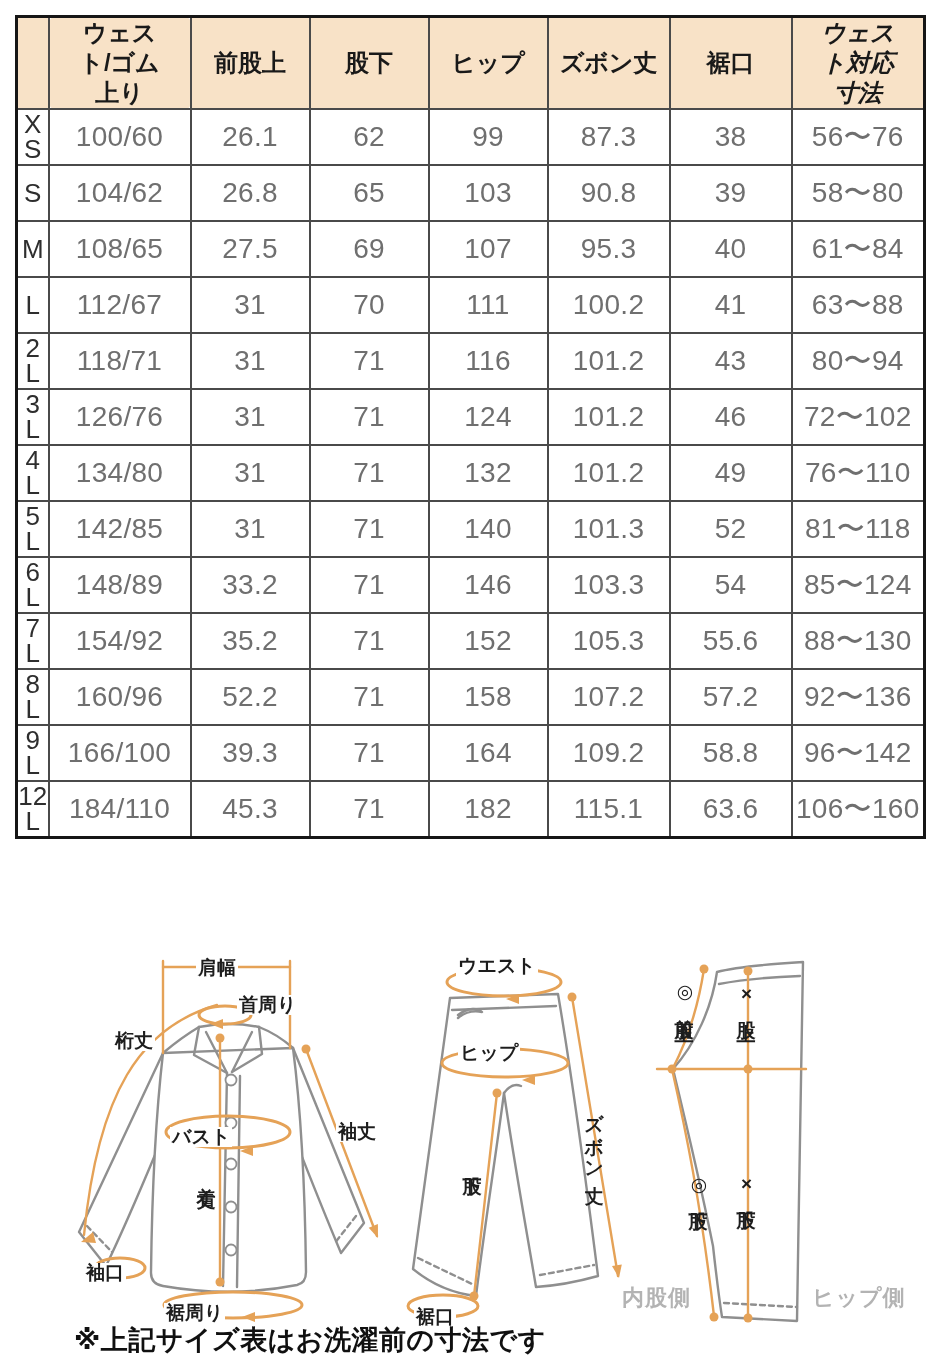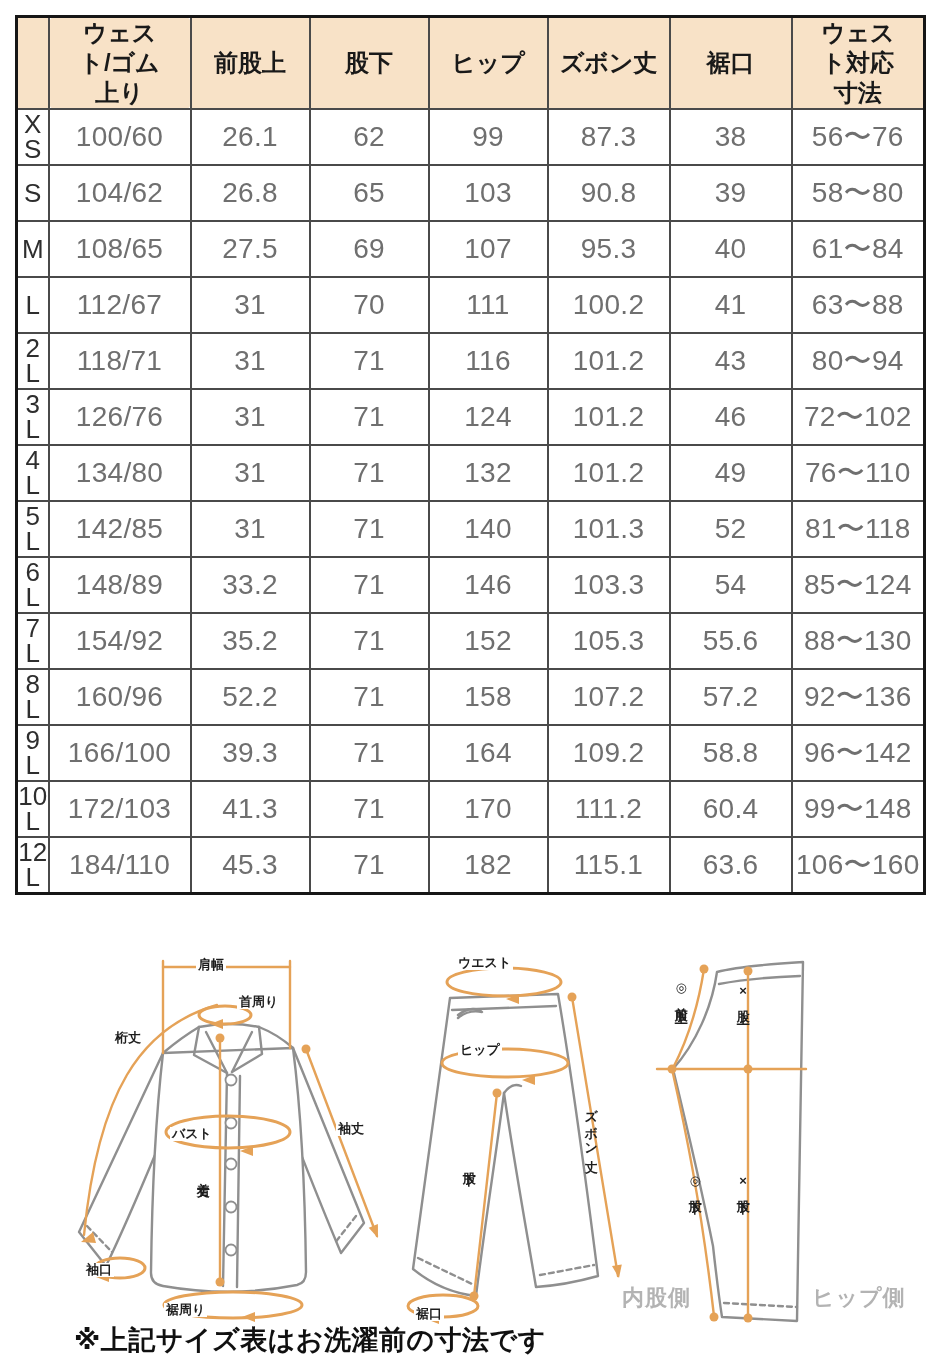--- a/index.html
+++ b/index.html
@@ -18,21 +18,21 @@
   }
   .size-table th, .size-table td {
     border:2px solid #4a4a4a; text-align:center; vertical-align:middle; padding:0;
     overflow:hidden;
   }
   .size-table thead th {
     background:var(--header_bg,#f8e2c7); color:#191919;
     font-size:24px; font-weight:700; line-height:1.25; height:74px;
   }
   .size-table thead th.c1 { padding:0 20px; word-break:break-all;border-radius:6px; }
-  .size-table thead th.c7 { padding:0 21px; word-break:break-all; }
+  .size-table thead th.c7 { padding:0 21px; word-break:break-all;font-style:italic; }
   .size-table tbody tr { height:56px; }
   .size-table tbody th {
     font-size:26px; font-weight:400; color:#2e2e2e; line-height:0.95;
     word-break:break-all;
   }
   .size-table td {
     font-size:28px; color:var(--value_text,#6f6f6f); font-weight:400;
     letter-spacing:0.3px;
   }
 
@@ -43,21 +43,21 @@
   .dashed { stroke-dasharray:5 4; }
   .btn    { stroke:var(--outline,#8f8f8f); stroke-width:1.8; fill:#fff; }
   .oline  { stroke:var(--accent,#e5a257); stroke-width:3; fill:none; stroke-linecap:round; }
   .othin  { stroke:var(--accent,#e5a257); stroke-width:2.4; fill:none; stroke-linecap:round; }
   .odot   { fill:var(--accent,#e5a257); stroke:none; }
   .oarr   { fill:var(--accent,#e5a257); stroke:none; }
 
   
   .hlabel, .vlabel, .side-label {
     position:absolute; color:var(--label_text,#1d1d1d);
-    font-weight:700; font-size:13px; line-height:1.05; white-space:nowrap;
+    font-weight:700; font-size:19px; line-height:1.05; white-space:nowrap;
   }
   .hlabel { background:#fff; padding:0 2px; }
   .vlabel {
     writing-mode:vertical-rl; text-orientation:upright; letter-spacing:2px;
     background:transparent;
   }
   .side-label { color:var(--side_label,#b3b3b3); font-size:22px; letter-spacing:1px; }
 
   .note {
     position:absolute; left:74px; top:1322px;
@@ -205,30 +205,20 @@
         <th>9<br>L</th>
         <td>166/100</td>
         <td>39.3</td>
         <td>71</td>
         <td>164</td>
         <td>109.2</td>
         <td>58.8</td>
         <td>96〜142</td>
       </tr>
       <tr>
-        <th>10<br>L</th>
-        <td>172/103</td>
-        <td>41.3</td>
-        <td>71</td>
-        <td>170</td>
-        <td>111.2</td>
-        <td>60.4</td>
-        <td>99〜148</td>
-      </tr>
-      <tr>
         <th>12<br>L</th>
         <td>184/110</td>
         <td>45.3</td>
         <td>71</td>
         <td>182</td>
         <td>115.1</td>
         <td>63.6</td>
         <td>106〜160</td>
       </tr>
     </tbody>

